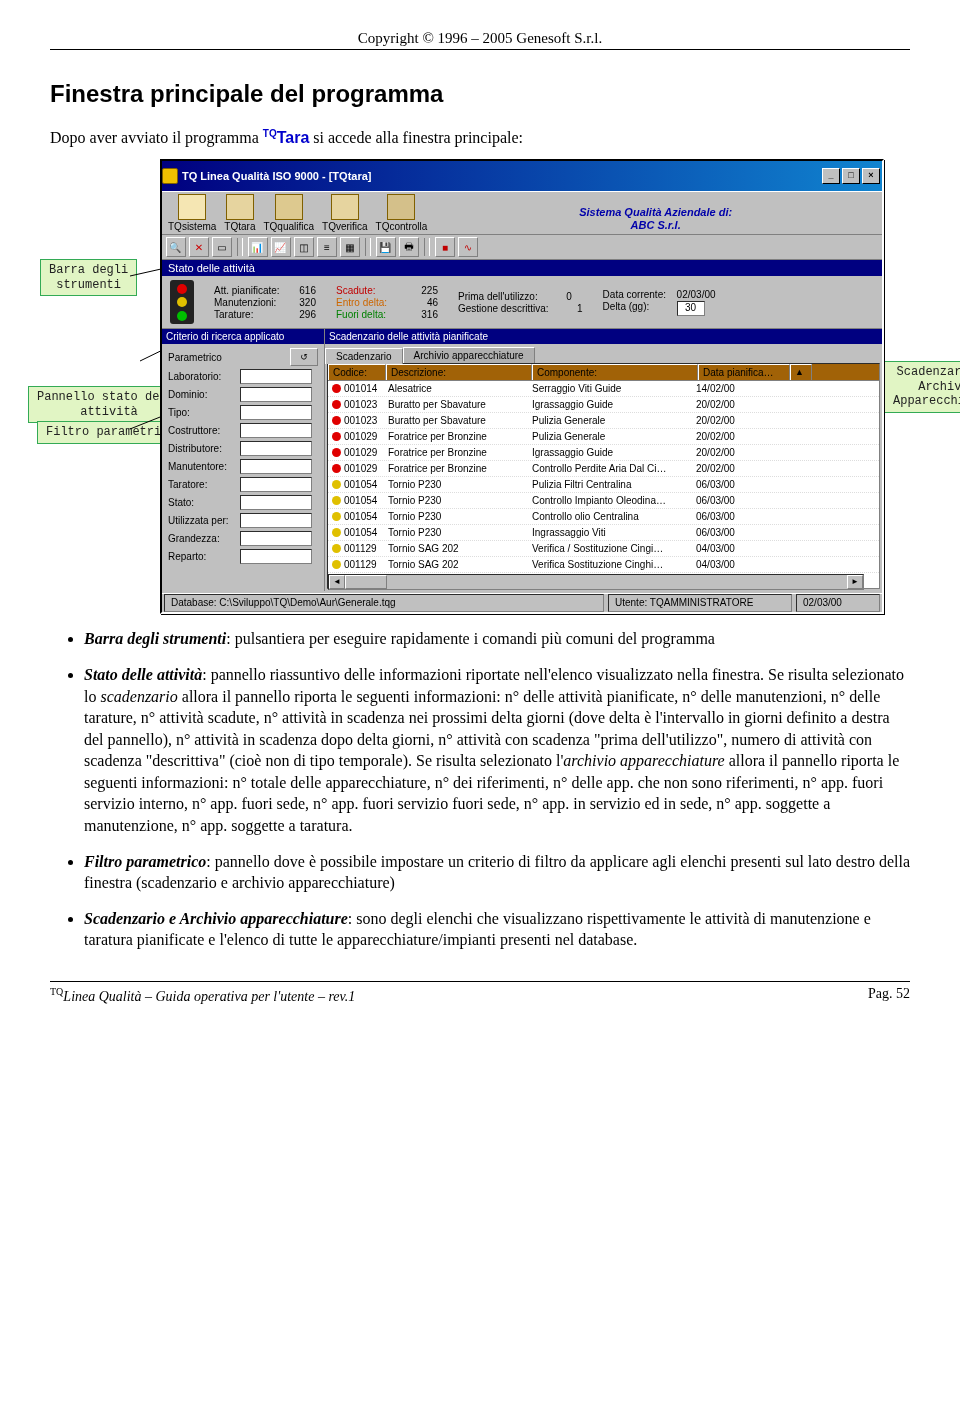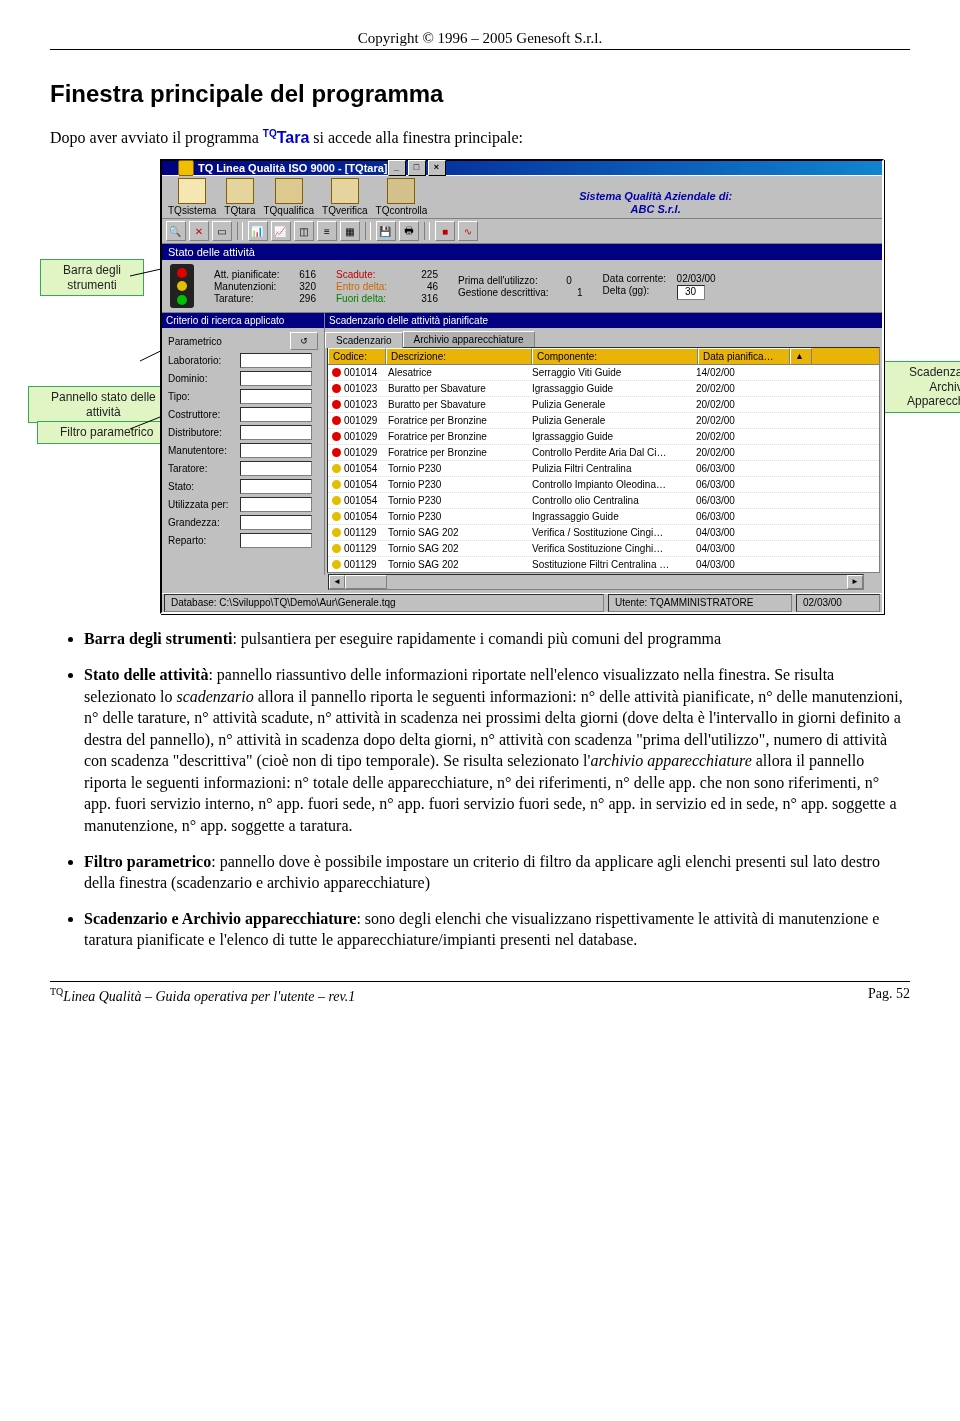--- a/index.html
+++ b/index.html
@@ -3,24 +3,24 @@
 <meta charset="utf-8">
 <style>
   body { margin:0; font-family:"Times New Roman",serif; background:#fff; color:#000; width:960px; }
   .page { padding:30px 50px 20px 50px; }
   .copyright { text-align:center; font-size:15px; border-bottom:1px solid #000; padding-bottom:2px; margin-bottom:30px; }
   h1 { font-family:Arial,sans-serif; font-size:24px; font-weight:bold; margin:10px 0 20px 0; }
   .intro { font-size:16px; margin-bottom:12px; }
   .tqtara-brand { font-family:Arial,sans-serif; font-weight:bold; color:#0000cc; }
   .tqtara-sup { font-size:10px; vertical-align:super; }
   .diagram { position:relative; margin:6px 0 18px 0; height:451px; }
-  .callout { position:absolute; background:#e1f5c4; border:1px solid #3a5; padding:3px 22px; font-family:Liberation Sans, sans-serif; font-size:12px; color:#222; line-height:1.2; text-align:center; }
+  .callout { position:absolute; background:#e1f5c4; border:1px solid #3a5; padding:3px 8px; font-family:Liberation Mono, monospace; font-size:12px; color:#222; line-height:1.2; text-align:center; }
   svg.lines { position:absolute; left:0; top:0; pointer-events:none; }
   .app { position:absolute; left:110px; top:0; width:720px; height:451px; background:#c0c0c0; border:2px solid #000; border-right-color:#fff; border-bottom-color:#fff; box-shadow:1px 1px 0 #000; font-family:"MS Sans Serif",Tahoma,Arial,sans-serif; font-size:11px; }
-  .titlebar { background:linear-gradient(to right,#000080,#1084d0); color:#fff; height:14px; display:flex; align-items:center; padding:0 2px 0 16px; }
+  .titlebar { background:linear-gradient(to right,#000080,#1084d0); color:#fff; height:30px; display:flex; align-items:center; justify-content:space-between; padding:0 2px 0 0; }
   .titlebar-left { display:flex; align-items:center; gap:4px; font-weight:bold; font-size:11px; }
   .title-icon { width:14px; height:14px; background:#f0c000; border:1px solid #806000; border-radius:2px; }
   .win-buttons { display:flex; gap:2px; }
   .win-btn { width:16px; height:14px; background:#c0c0c0; border:1px solid #000; border-top-color:#fff; border-left-color:#fff; font-size:9px; font-weight:bold; text-align:center; line-height:12px; color:#000; }
   .menubar { display:flex; gap:2px; padding:2px 4px; font-size:11px; }
   .menubar span { padding:1px 6px; }
   .menubar span u { text-decoration:underline; }
   .toolbar1 { display:flex; align-items:flex-end; gap:8px; padding:2px 6px; border-top:1px solid #fff; border-bottom:1px solid #808080; }
   .tool { display:flex; flex-direction:column; align-items:center; gap:1px; font-size:10px; }
   .tool-icon { width:26px; height:24px; background:#f5e6b3; border:1px solid #806000; }
@@ -46,39 +46,39 @@
   .left .row .l { width:72px; }
   .left .box { width:70px; height:13px; background:#fff; border:1px inset #808080; }
   .left .btn-sm { width:26px; height:16px; border:1px solid #808080; border-top-color:#fff; border-left-color:#fff; background:#c0c0c0; margin-left:auto; display:flex; align-items:center; justify-content:center; font-size:9px; }
   .right { flex:1; display:flex; flex-direction:column; }
   .right .mini-title { background:#000080; color:#fff; font-size:10px; padding:2px 4px; }
   .tabs { display:flex; font-size:10px; padding-top:3px; background:#c0c0c0; }
   .tab { padding:2px 10px 2px 10px; border:1px solid #808080; border-bottom:none; border-top-color:#fff; border-left-color:#fff; background:#c0c0c0; margin-right:0px; }
   .tab.active { background:#c0c0c0; position:relative; top:1px; }
   .tab.inactive { background:#b0b0b0; }
   .grid { flex:1; background:#fff; border:1px inset #808080; margin:0 2px 2px 2px; overflow:hidden; font-size:10px; }
-  .grid-head { display:flex; background:#eab308; border-bottom:1px solid #808080; }
+  .grid-head { display:flex; background:#a16207; border-bottom:1px solid #808080; }
   .gh { padding:2px 4px; border-right:1px solid #808080; border-top:1px solid #fff; border-left:1px solid #fff; }
   .gh.c1{width:48px;} .gh.c2{width:136px;} .gh.c3{width:156px;} .gh.c4{width:82px;} .gh.c5{width:12px; font-size:9px;}
   .grow { display:flex; align-items:center; height:15px; border-bottom:1px dotted #ddd; }
   .gc { padding:0 4px; overflow:hidden; white-space:nowrap; }
   .gc.c1{width:48px; display:flex; align-items:center; gap:3px;} .gc.c2{width:136px;} .gc.c3{width:156px;} .gc.c4{width:82px;}
   .ball { width:9px; height:9px; border-radius:50%; display:inline-block; }
   .ball.r{background:#e00000;} .ball.y{background:#e0c000;}
   .scrollbar-h { position:absolute; left:166px; bottom:22px; right:18px; height:14px; background:#c0c0c0; border:1px inset #808080; display:flex; }
   .sc-btn-h { width:14px; background:#c0c0c0; border:1px solid #808080; border-top-color:#fff; border-left-color:#fff; font-size:8px; text-align:center; line-height:12px; }
   .sc-thumb-h { width:40px; background:#c0c0c0; border:1px solid #808080; border-top-color:#fff; border-left-color:#fff; margin-left:0; }
   .statusbar { position:absolute; left:0; right:0; bottom:0; height:18px; background:#c0c0c0; border-top:1px solid #fff; display:flex; align-items:center; font-size:10px; }
   .status-cell { padding:2px 6px; border:1px inset #808080; margin:17px 2px; height:12px; line-height:12px; }
   .status-cell.a{flex:1;} .status-cell.b{width:170px;} .status-cell.c{width:70px;}
   .content { font-size:16px; line-height:1.35; }
   .content p { margin:10px 0; }
   .content ul { margin:8px 0; padding-left:34px; }
   .content li { margin-bottom:14px; }
-  .content b { font-weight:bold; }
+  .content b { font-weight:bold;font-style:italic; }
   .content i { font-style:italic; }
   .footer { border-top:1px solid #000; margin-top:30px; padding-top:4px; display:flex; justify-content:space-between; font-size:14px; }
   .footer-left { font-style:italic; }
   .deltabox { display:inline-block; width:26px; height:13px; background:#fff; border:1px inset #808080; font-size:10px; text-align:center; line-height:12px; }
 </style>
 </head>
 <body>
 
 <div class="page">
   <div class="copyright">Copyright © 1996 – 2005 Genesoft S.r.l.</div>
@@ -366,21 +366,21 @@
                   <div class="gc c2">Tornio P230</div>
                   <div class="gc c3">Controllo olio Centralina</div>
                   <div class="gc c4">06/03/00</div>
                 </div>
                 <div class="grow">
                   <div class="gc c1">
                     <span class="ball y"></span>
                     <span>001054</span>
                   </div>
                   <div class="gc c2">Tornio P230</div>
-                  <div class="gc c3">Ingrassaggio Guide</div>
+                  <div class="gc c3">Ingrassaggio Viti</div>
                   <div class="gc c4">06/03/00</div>
                 </div>
                 <div class="grow">
                   <div class="gc c1">
                     <span class="ball y"></span>
                     <span>001129</span>
                   </div>
                   <div class="gc c2">Tornio SAG 202</div>
                   <div class="gc c3">Verifica / Sostituzione Cingi…</div>
                   <div class="gc c4">04/03/00</div>

